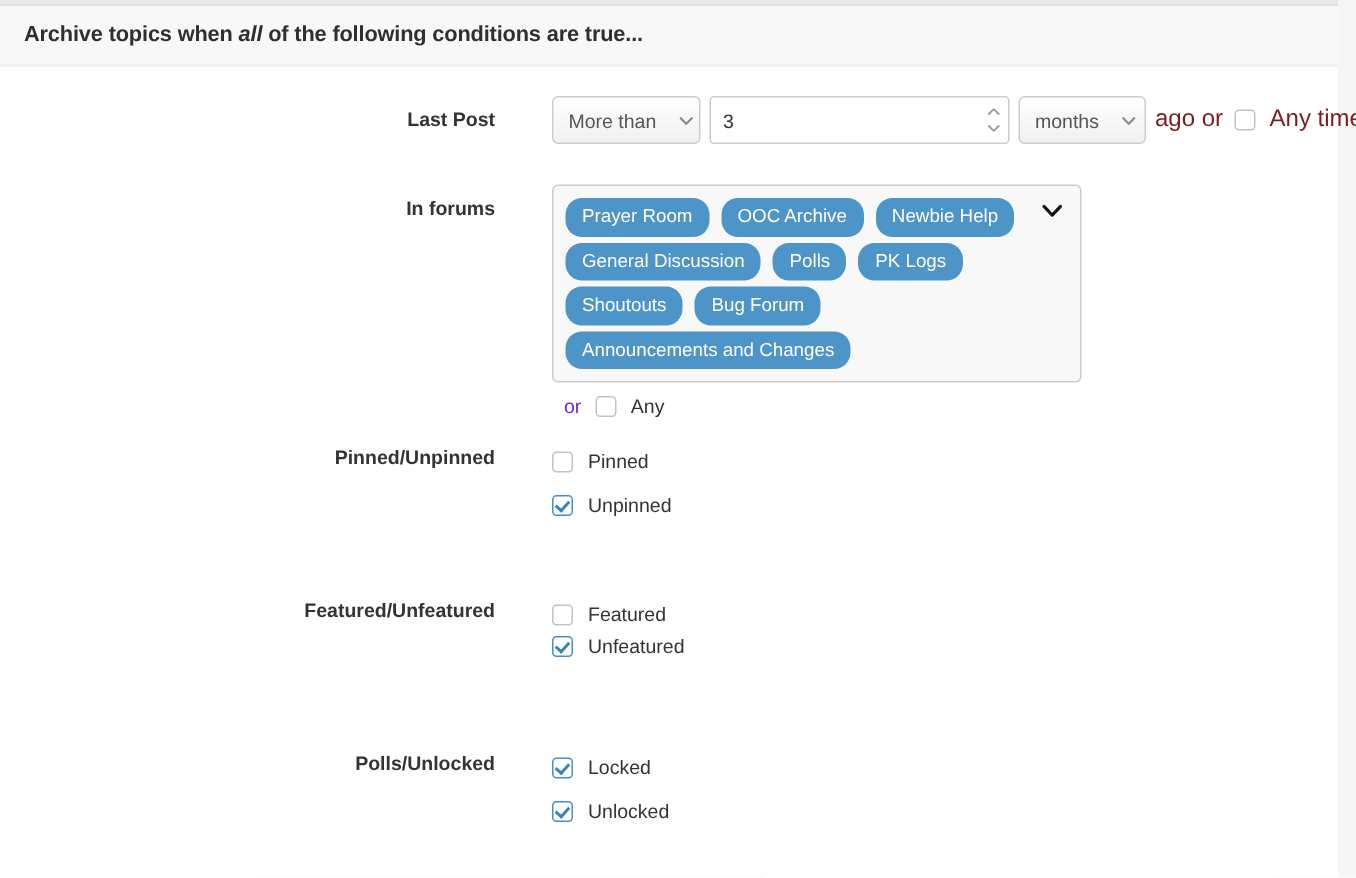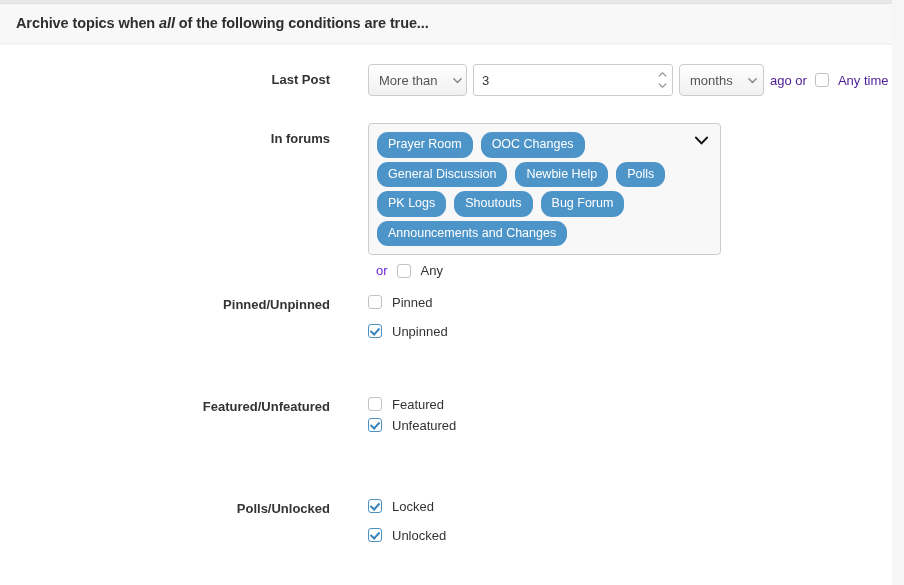--- a/index.html
+++ b/index.html
@@ -144,22 +144,22 @@
     justify-content: space-between;
     align-items: center;
     cursor: default;
   }
   .spin-arrow { width: 9px; height: 7px; }
   .spin-arrow svg { display: block; }
 
   .inline-text {
     display: inline-block;
     vertical-align: middle;
-    font-size: 13px;
-    color: #4c1d95;
+    font-size: 16px;
+    color: #7f1d1d;
     white-space: nowrap;
   }
 
   
   .cb {
     display: inline-block;
     vertical-align: middle;
     box-sizing: border-box;
     width: 14px;
     height: 14px;
@@ -182,21 +182,21 @@
     left: 3px;
     top: 1px;
     width: 4px;
     height: 7px;
     border: solid #3a84bd;
     border-width: 0 2px 2px 0;
     transform: rotate(42deg);
   }
   .cb-row {
     display: flex;
-    align-items: flex-start;
+    align-items: flex-end;
     height: 20px;
   }
   .cb-label {
     margin-left: 10px;
     font-size: 13px;
     color: #333333;
     white-space: nowrap;
   }
 
   
@@ -307,23 +307,23 @@
       </div>
     </div>
 
     <div class="row" style="top:78px;">
       <div class="row-label" style="top:8px;">In forums</div>
       <div class="row-control" style="top:0;">
 
         <div class="multiselect">
           <div class="tags">
             <span class="tag">Prayer Room</span>
-            <span class="tag">OOC Changes</span>
+            <span class="tag">OOC Archive</span>
+            <span class="tag">Newbie Help</span>
             <span class="tag">General Discussion</span>
-            <span class="tag">Newbie Help</span>
             <span class="tag">Polls</span>
             <span class="tag">PK Logs</span>
             <span class="tag">Shoutouts</span>
             <span class="tag">Bug Forum</span>
             <span class="tag">Announcements and Changes</span>
           </div>
           <span class="ms-chevron">
             <svg viewBox="0 0 15 11" width="15" height="11">
               <path d="M2 2.6 L7.5 8.4 L13 2.6" fill="none" stroke="#111111" stroke-width="2.1" stroke-linecap="round" stroke-linejoin="round"></path>
             </svg>

